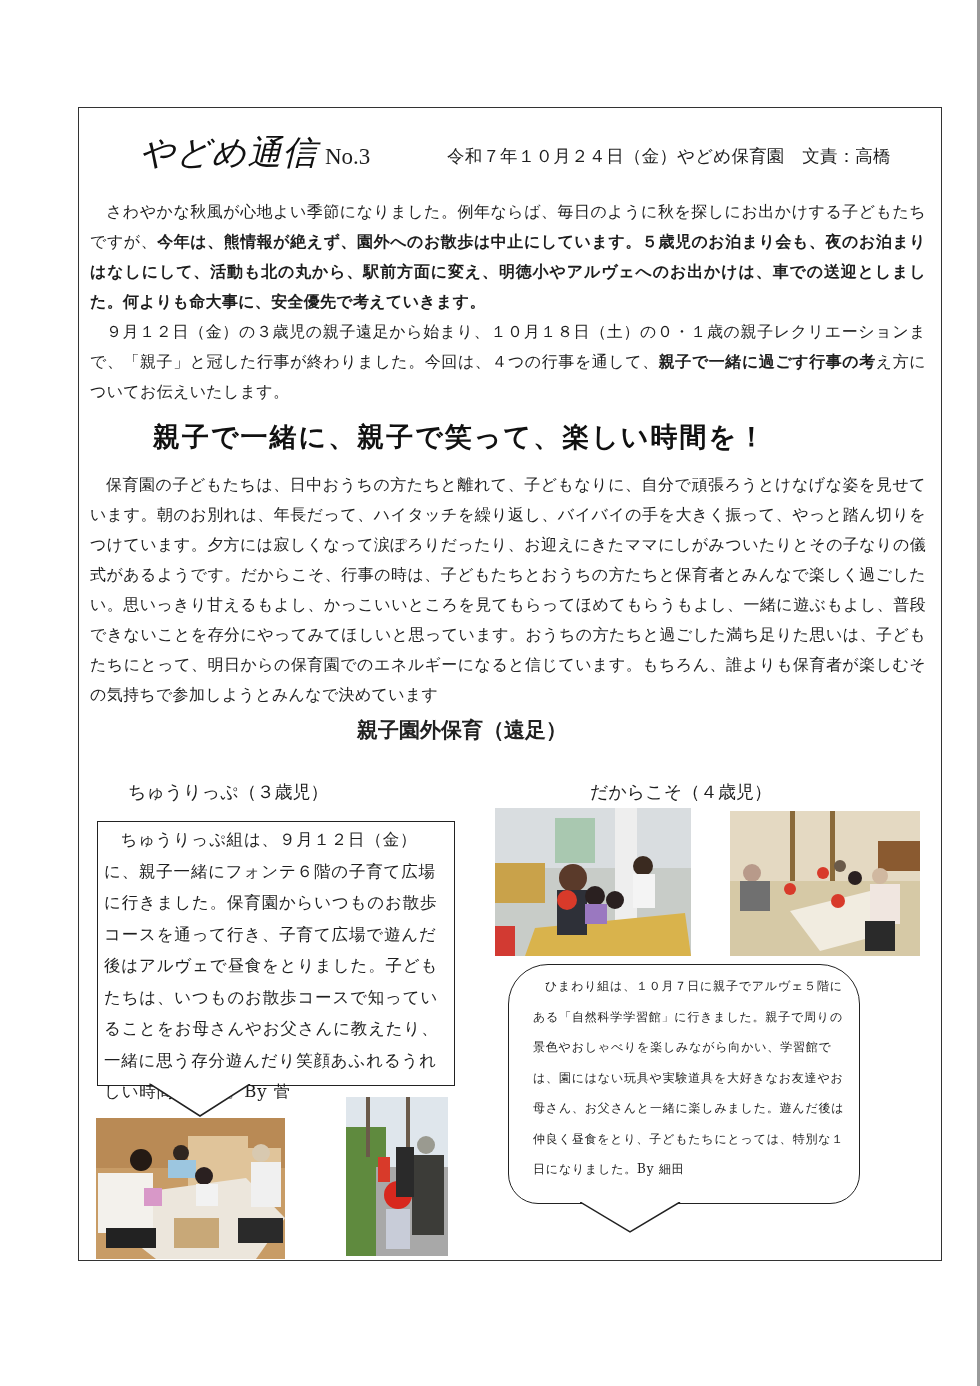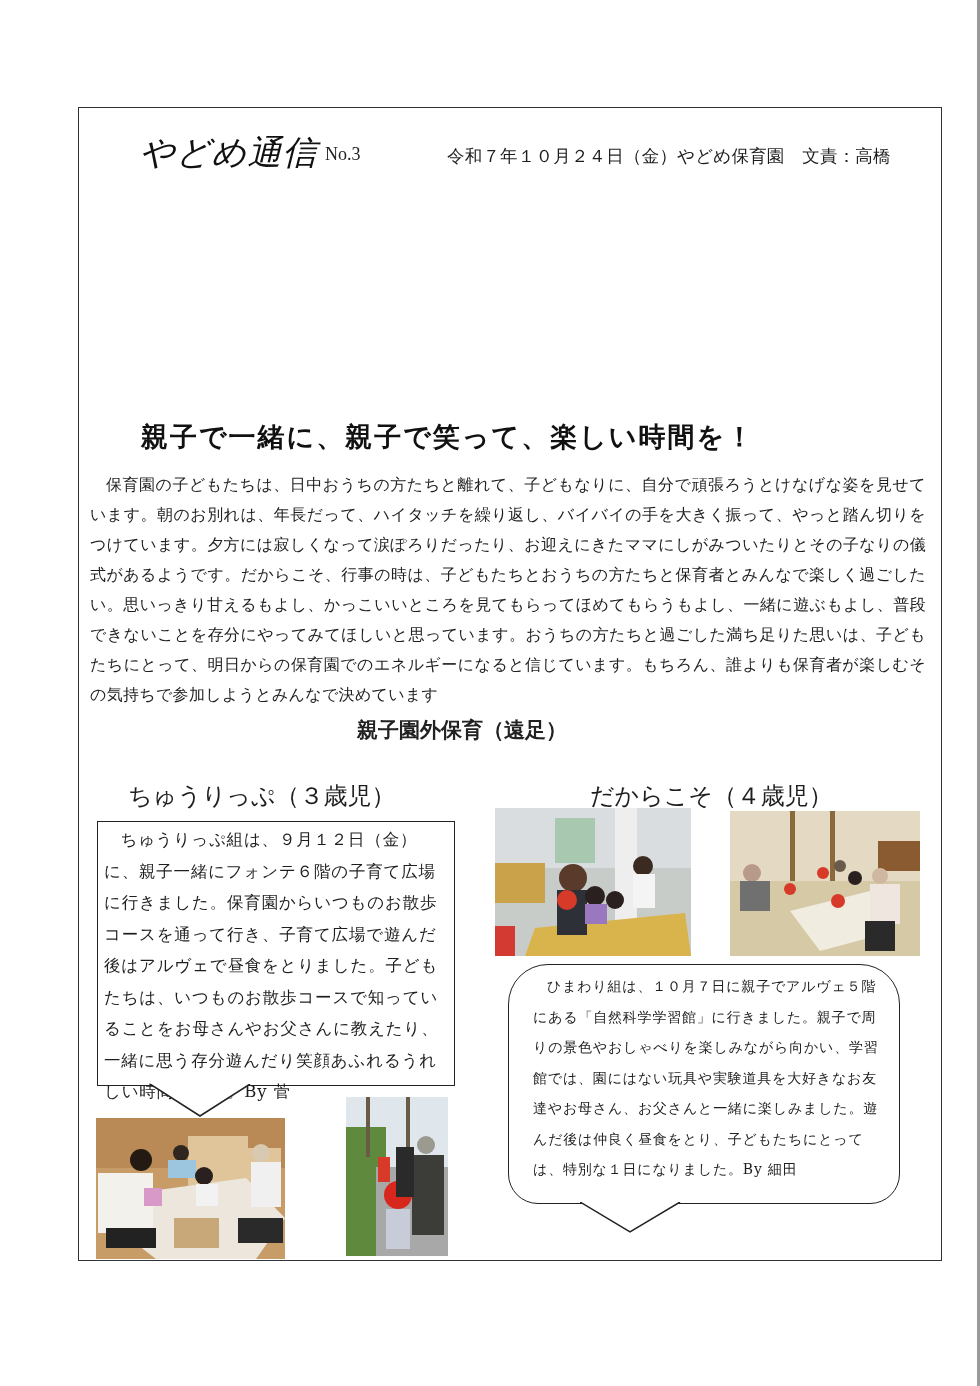--- a/index.html
+++ b/index.html
@@ -7,52 +7,54 @@
     width: 980px; height: 1386px; background: #ffffff; position: relative; overflow: hidden;
     font-family: "DejaVu Serif", "Liberation Serif", serif; color: #1e1e1e;
   }
   .right-edge { position: absolute; right: 0; top: 0; width: 3px; height: 1386px; background: #9a9a9a; }
   .frame {
     position: absolute; left: 78px; top: 107px; width: 864px; height: 1154px;
     border: 1.5px solid #333; box-sizing: border-box;
   }
   .abs { position: absolute; }
   .title { left: 140px; top: 130px; font-size: 34px; font-family: "DejaVu Sans", sans-serif; font-weight: 500; letter-spacing: 1px; color:#111;font-style:italic; }
-  .issue { left: 325px; top: 144px; font-size: 18px; font-family: "Liberation Serif", serif; }
+  .issue { left: 325px; top: 144px; font-size: 23px; font-family: "Liberation Serif", serif; }
   .dateline { left: 447px; top: 144px; font-size: 17.5px; letter-spacing: 0.2px; text-align: right; }
   .para { left: 90px; width: 836px; font-size: 16px; line-height: 30px; letter-spacing: 0.3px; text-align: justify; }
   .para p { margin: 0; text-indent: 1em; }
   .bold { font-weight: bold; }
-  .heading { left: 68px; width: 760px; text-align: center; top: 419px; font-size: 27px; font-weight: bold; font-family: "DejaVu Sans", sans-serif; letter-spacing: 2px; color:#111; }
+  .heading { left: 80px; width: 760px; text-align: center; top: 419px; font-size: 27px; font-weight: bold; font-family: "DejaVu Sans", sans-serif; letter-spacing: 2px; color:#111; }
   .subhead { left: 80px; width: 764px; text-align: center; top: 716px; font-size: 21px; font-weight: bold; font-family: "DejaVu Sans", sans-serif; color:#222; }
-  .classtitle { font-size: 24px; font-family: "DejaVu Sans", sans-serif; top: 780px; }
+  .classtitle { font-size: 18px; font-family: "DejaVu Sans", sans-serif; top: 780px; }
   .box1 {
     left: 97px; top: 821px; width: 358px; height: 265px; border: 1.5px solid #222; box-sizing: border-box;
     padding: 2px 6px; font-size: 16.5px; line-height: 31.5px; letter-spacing: 0.8px; background:#fff;
   }
   .box1 p, .box2 p { margin: 0; text-indent: 1em; }
   .box2 {
-    left: 508px; top: 964px; width: 392px; height: 240px; border: 1.5px solid #222; box-sizing: border-box;
-    border-radius: 40px 40px 30px 30px; padding: 6px 10px 0 24px; font-size: 14px; line-height: 30.5px; letter-spacing: 0.8px; background:#fff;
+    left: 508px; top: 964px; width: 352px; height: 240px; border: 1.5px solid #222; box-sizing: border-box;
+    border-radius: 40px 40px 30px 30px; padding: 6px 10px 0 24px; font-size: 12px; line-height: 30.5px; letter-spacing: 0.8px; background:#fff;
   }
   .photo { position: absolute; overflow: hidden; }
   .photo svg { display: block; }
 </style>
 </head>
 <body>
 
 <div class="right-edge"></div>
 
 <div class="frame"></div>
 
 <div class="abs title">やどめ通信</div>
 <div class="abs issue">No.3</div>
 <div class="abs dateline">令和７年１０月２４日（金）やどめ保育園　文責：高橋</div>
 
 <div class="abs para" style="top:197px;">
+  <p><span>さわやかな秋風が心地よい季節になりました。例年ならば、毎日のように秋を探しにお出かけする子どもたちですが、</span><span class="bold">今年は、熊情報が絶えず、園外へのお散歩は中止にしています。５歳児のお泊まり会も、夜のお泊まりはなしにして、活動も北の丸から、駅前方面に変え、明徳小やアルヴェへのお出かけは、車での送迎としました。何よりも命大事に、安全優先で考えていきます。</span></p>
+  <p><span>９月１２日（金）の３歳児の親子遠足から始まり、１０月１８日（土）の０・１歳の親子レクリエーションまで、「親子」と冠した行事が終わりました。今回は、４つの行事を通して、</span><span class="bold">親子で一緒に過ごす行事の考</span><span>え方についてお伝えいたします。</span></p>
 </div>
 
 <div class="abs heading">親子で一緒に、親子で笑って、楽しい時間を！</div>
 
 <div class="abs para" style="top:470px;">
   <p>保育園の子どもたちは、日中おうちの方たちと離れて、子どもなりに、自分で頑張ろうとけなげな姿を見せています。朝のお別れは、年長だって、ハイタッチを繰り返し、バイバイの手を大きく振って、やっと踏ん切りをつけています。夕方には寂しくなって涙ぽろりだったり、お迎えにきたママにしがみついたりとその子なりの儀式があるようです。だからこそ、行事の時は、子どもたちとおうちの方たちと保育者とみんなで楽しく過ごしたい。思いっきり甘えるもよし、かっこいいところを見てもらってほめてもらうもよし、一緒に遊ぶもよし、普段できないことを存分にやってみてほしいと思っています。おうちの方たちと過ごした満ち足りた思いは、子どもたちにとって、明日からの保育園でのエネルギーになると信じています。もちろん、誰よりも保育者が楽しむその気持ちで参加しようとみんなで決めています</p>
 </div>
 
 <div class="abs subhead">親子園外保育（遠足）</div>
 

